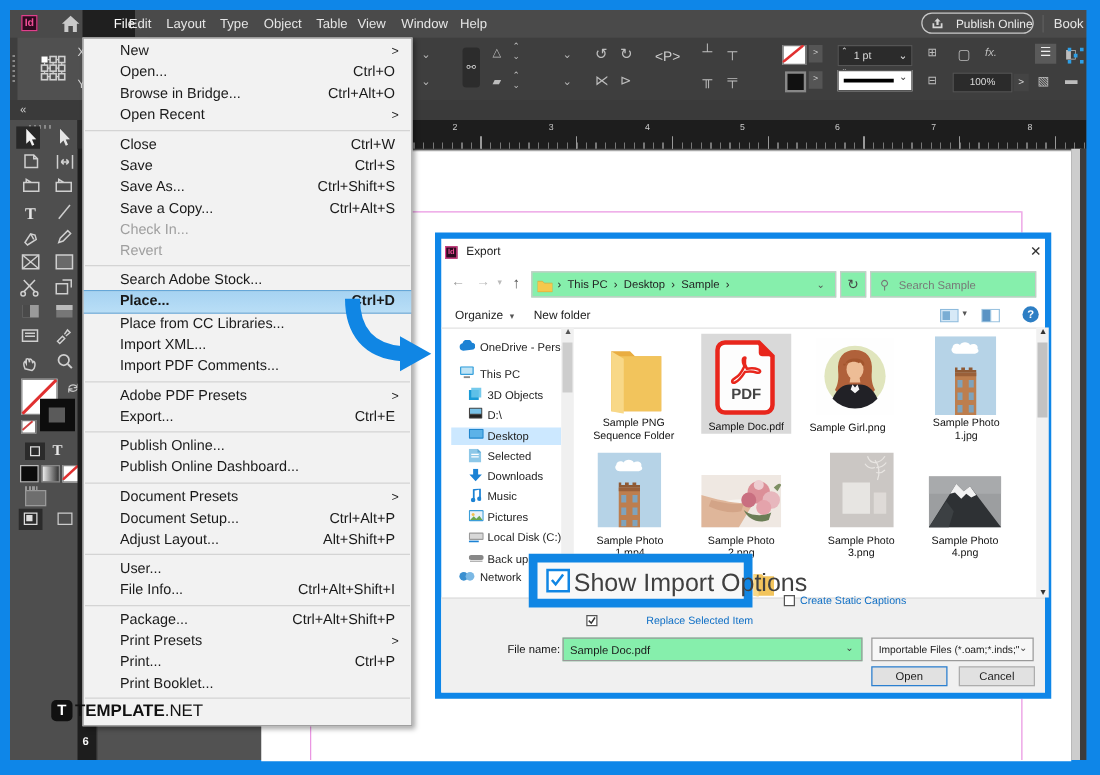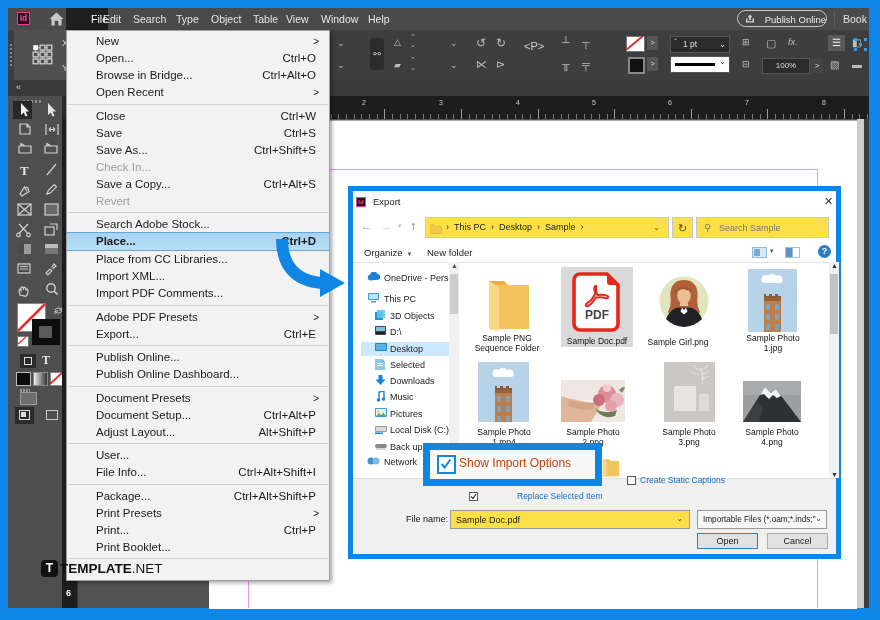--- a/index.html
+++ b/index.html
@@ -24,21 +24,21 @@
  border:1px solid #a0a0a0;box-shadow:2px 2px 4px rgba(0,0,0,.35);box-sizing:border-box;}
 #fmenu .it{height:17px;line-height:17px;font-size:11.5px;color:#1a1a1a;position:relative;padding-left:29px;}
 #fmenu .it .sc{position:absolute;right:13px;top:0;}
 #fmenu .it .sub{position:absolute;right:10px;top:0;font-size:10px;}
 #fmenu .dis{color:#9f9f9f;}
 #fmenu .sep{height:1px;background:#d4d4d4;margin:2.75px 1px;}
 #fmenu .hl{background:linear-gradient(#a6d3f2,#b9def6);border-top:1px solid #66a7d8;border-bottom:1px solid #66a7d8;margin-top:-1px;}
 
 #dlg{left:348px;top:186px;width:493px;height:373px;background:#fff;
  border:5px solid #0e86e8;box-sizing:border-box;font-size:9px;color:#1a1a1a;}
-.field{border:1px solid #c9c9c9;background:#fde047;box-sizing:border-box;}
+.field{border:1px solid #c9c9c9;background:#86efac;box-sizing:border-box;}
 .btn{border:1px solid #adadad;background:#e1e1e1;box-sizing:border-box;text-align:center;}
 .bluetxt{color:#0f6fc5;}
 .cb{box-sizing:border-box;border:1px solid #555;background:#fff;}
 .rn{position:absolute;top:3px;color:#ccc;font-size:7px;}
 .sbi{position:absolute;}
 .sbt{position:absolute;white-space:nowrap;}
 
 #callout{left:423px;top:443px;width:179px;height:43px;background:#f8f8f8;
  border:7px solid #1086e4;box-sizing:border-box;}
 
@@ -49,21 +49,21 @@
 <div class="abs" id="appwin"></div>
 <div class="abs" id="menubar">
 
   <div style="position:absolute;left:9px;top:4px;width:13px;height:13px;background:#2d0a1f;border:1.5px solid #e0418c;box-sizing:border-box;color:#ef4e96;font-size:8.5px;font-weight:bold;text-align:center;line-height:10px;">Id</div>
 
   <svg style="position:absolute;left:40px;top:3px;" width="17" height="16" viewBox="0 0 17 16">
       <path d="M8.5 1.5 L15.5 8 L13.5 8 L13.5 14.5 L10.3 14.5 L10.3 9.8 L6.7 9.8 L6.7 14.5 L3.5 14.5 L3.5 8 L1.5 8 Z" fill="#c9c9c9"></path>
     </svg>
   <div class="mi" style="left:58px;width:42px;background:#1f1f1f;text-align:right;color:#fff;">File</div>
   <div class="mi" style="left:95px;">Edit</div>
-  <div class="mi" style="left:125px;">Search</div>
+  <div class="mi" style="left:125px;">Layout</div>
   <div class="mi" style="left:168px;">Type</div>
   <div class="mi" style="left:203px;">Object</div>
   <div class="mi" style="left:245px;">Table</div>
   <div class="mi" style="left:278px;">View</div>
   <div class="mi" style="left:313px;">Window</div>
   <div class="mi" style="left:360px;">Help</div>
 
   <div style="position:absolute;left:729px;top:2px;width:90px;height:17px;border:1px solid #c9c9c9;border-radius:9px;color:#ececec;font-size:9.5px;line-height:17px;text-align:right;box-sizing:border-box;">
     <svg style="position:absolute;left:7px;top:3px;" width="10" height="10" viewBox="0 0 10 10">
         <path d="M5 0.5 L7.5 3.2 L5.9 3.2 L5.9 6 L4.1 6 L4.1 3.2 L2.5 3.2 Z M1 4.5 L1 8.5 L9 8.5 L9 4.5 L7.6 4.5 L7.6 7.2 L2.4 7.2 L2.4 4.5 Z" fill="#d6d6d6"></path>
@@ -251,22 +251,22 @@
 <div class="abs" id="fmenu">
   <div style="height:2px;"></div>
   <div class="it">New<span class="sub">˃</span></div>
   <div class="it">Open...<span class="sc">Ctrl+O</span></div>
   <div class="it">Browse in Bridge...<span class="sc">Ctrl+Alt+O</span></div>
   <div class="it">Open Recent<span class="sub">˃</span></div>
   <div class="sep"></div>
   <div class="it">Close<span class="sc">Ctrl+W</span></div>
   <div class="it">Save<span class="sc">Ctrl+S</span></div>
   <div class="it">Save As...<span class="sc">Ctrl+Shift+S</span></div>
+  <div class="it">Save a Copy...<span class="sc">Ctrl+Alt+S</span></div>
   <div class="it dis">Check In...</div>
-  <div class="it">Save a Copy...<span class="sc">Ctrl+Alt+S</span></div>
   <div class="it dis">Revert</div>
   <div class="sep"></div>
   <div class="it">Search Adobe Stock...</div>
   <div class="it hl"><b>Place...</b><span class="sc"><b>Ctrl+D</b></span></div>
   <div class="it">Place from CC Libraries...</div>
   <div class="it">Import XML...</div>
   <div class="it">Import PDF Comments...</div>
   <div class="sep"></div>
   <div class="it">Adobe PDF Presets<span class="sub">˃</span></div>
   <div class="it">Export...<span class="sc">Ctrl+E</span></div>
@@ -538,19 +538,19 @@
   <path d="M12 1 C12 26 24 43 52 45" stroke="#1086e4" stroke-width="12" fill="none"></path>
   <path d="M50 31 L75 45 L50 59 z" fill="#1086e4"></path>
 </svg>
 
 <div class="abs" id="callout">
   <div style="position:absolute;left:7px;top:5px;width:19px;height:19px;background:#fff;border:2.5px solid #1086e4;box-sizing:border-box;">
     <svg width="12" height="12" viewBox="0 0 12 12" style="position:absolute;left:1px;top:1px;">
         <path d="M1.5 6 L4.5 9.5 L10.5 1.5" stroke="#1086e4" stroke-width="2" fill="none"></path>
       </svg>
   </div>
-  <div style="position:absolute;left:29px;top:6px;font-size:12px;color:#c2410c;white-space:nowrap;">Show Import Options</div>
+  <div style="position:absolute;left:29px;top:6px;font-size:20px;color:#404040;white-space:nowrap;">Show Import Options</div>
 </div>
 
 <div class="abs" id="tlogo">
   <div style="position:absolute;left:0;top:0;width:17px;height:17px;background:#111;border-radius:4px;color:#fff;font-size:12px;font-weight:bold;text-align:center;line-height:17px;">T</div>
   <div style="position:absolute;left:19px;top:1px;font-size:13.5px;white-space:nowrap;"><b>TEMPLATE</b>.NET</div>
 </div>
 
 </body></html>

